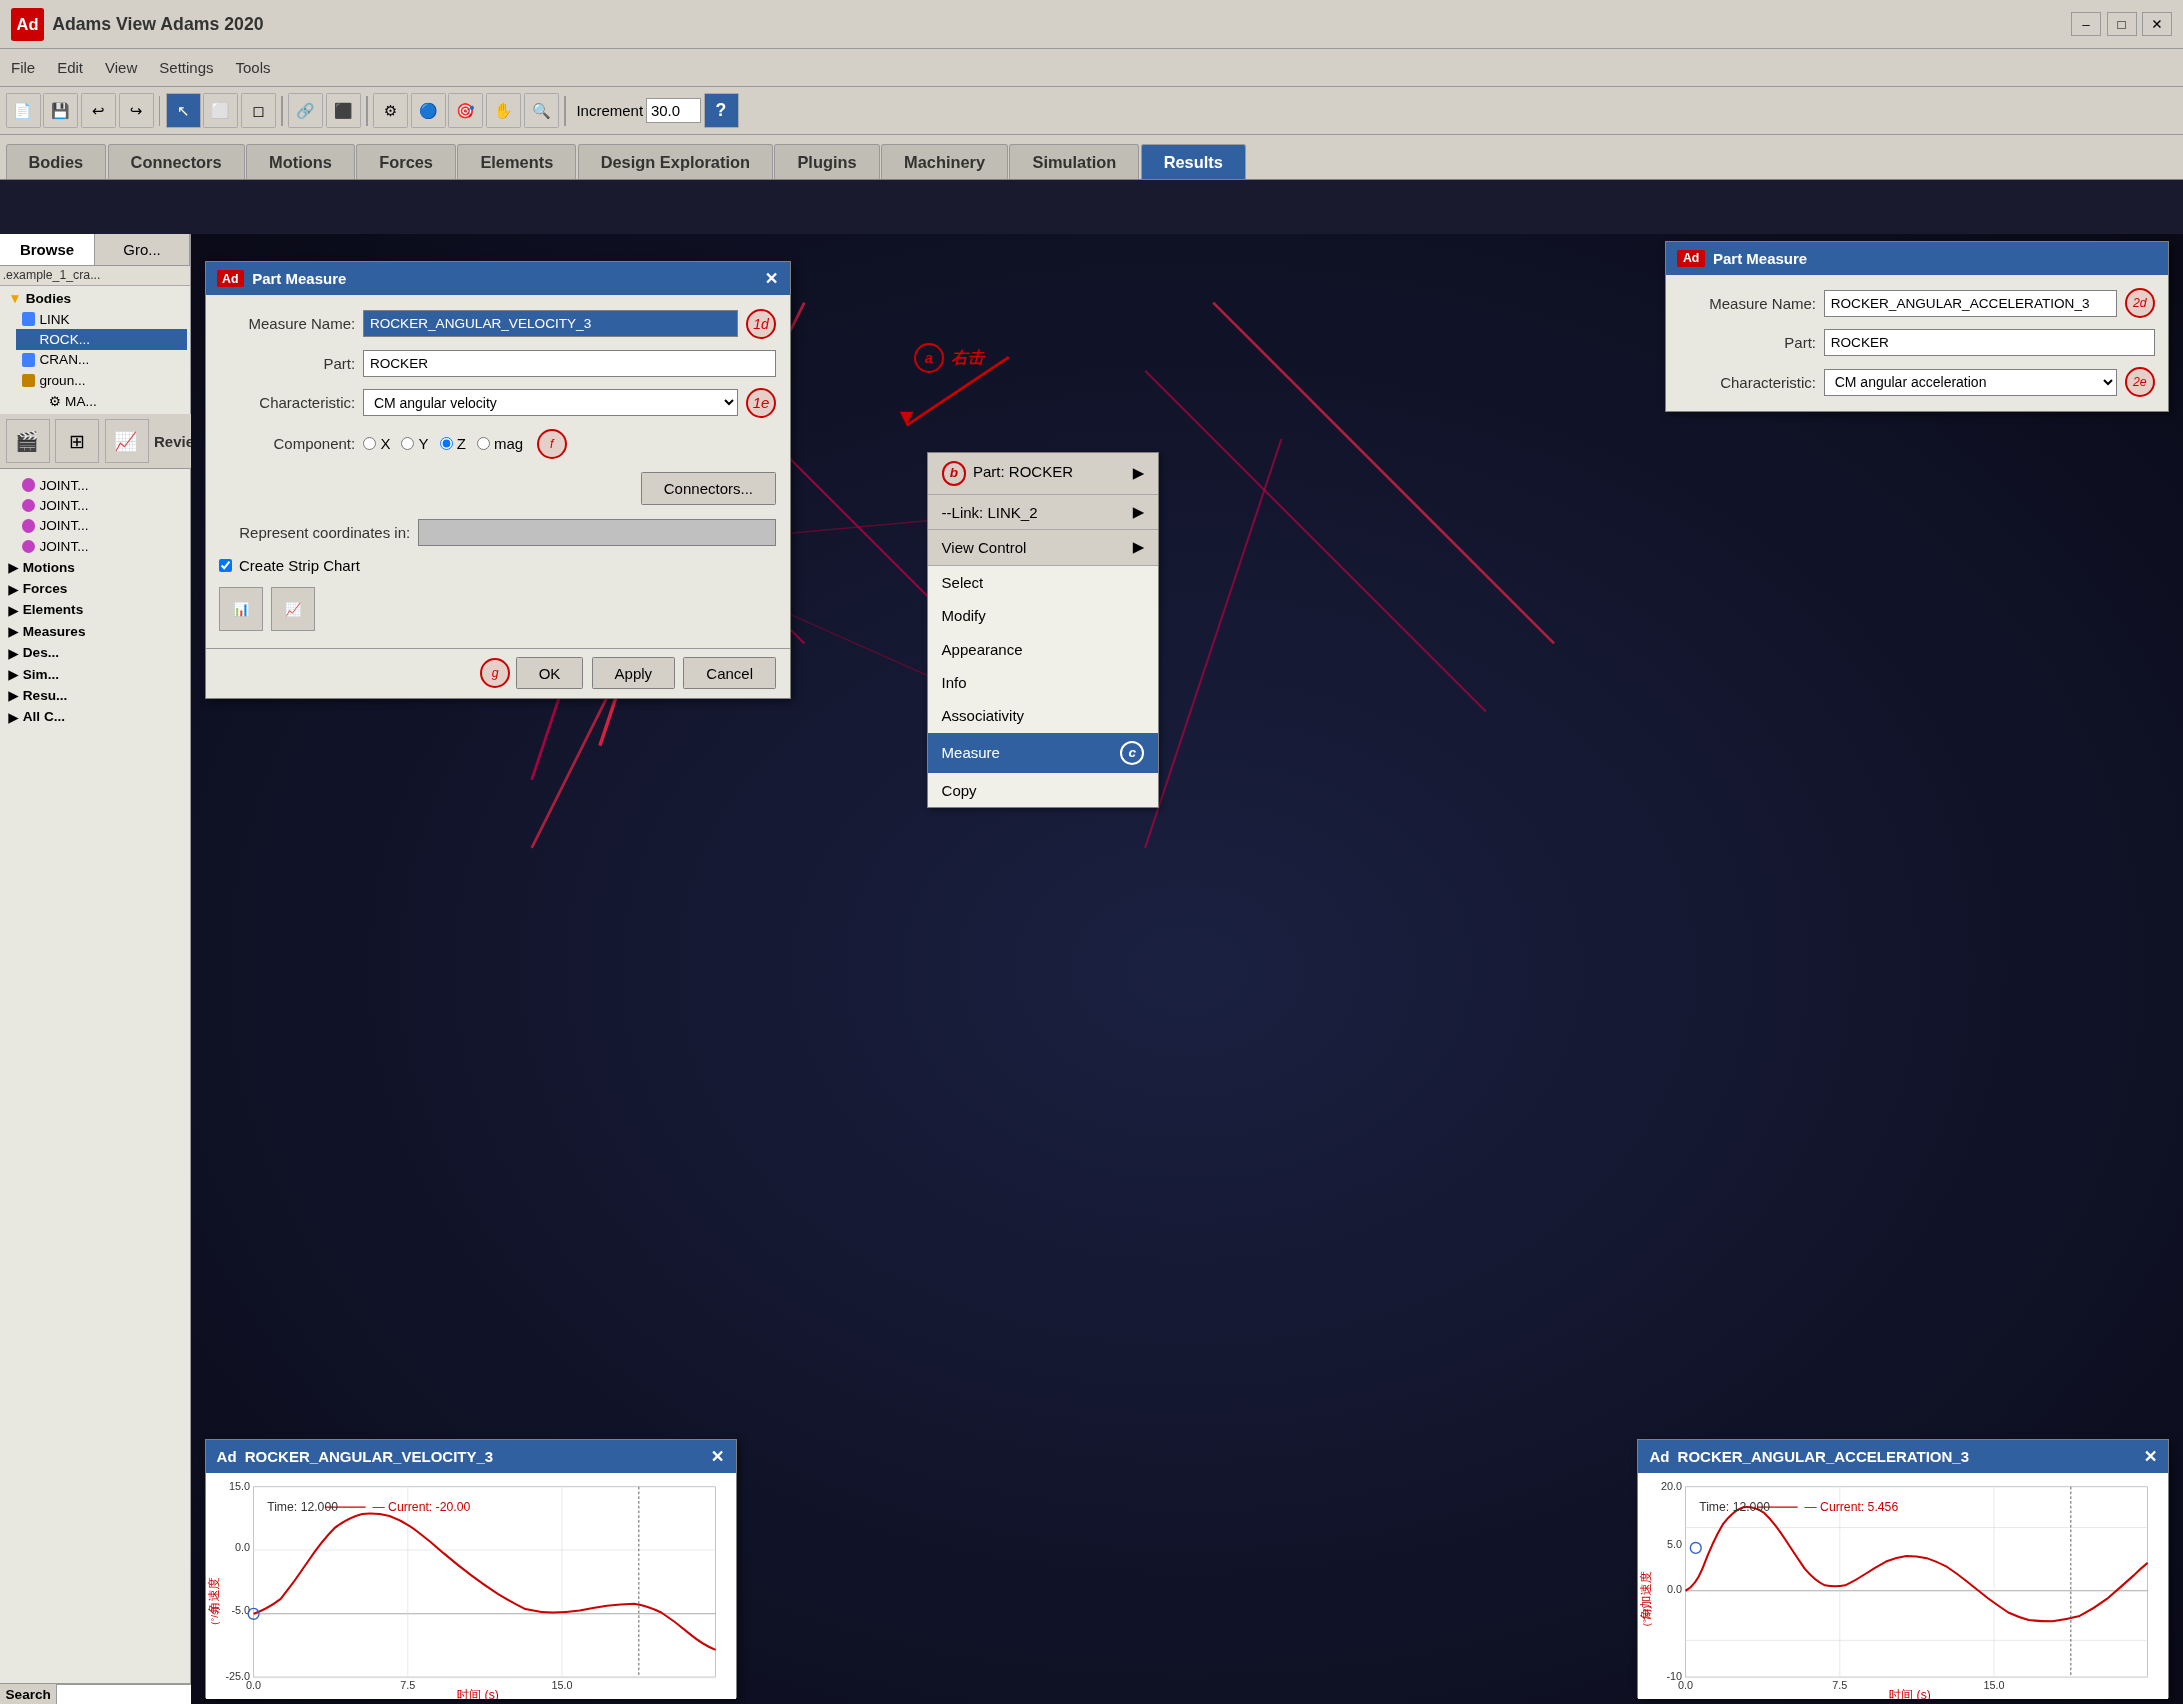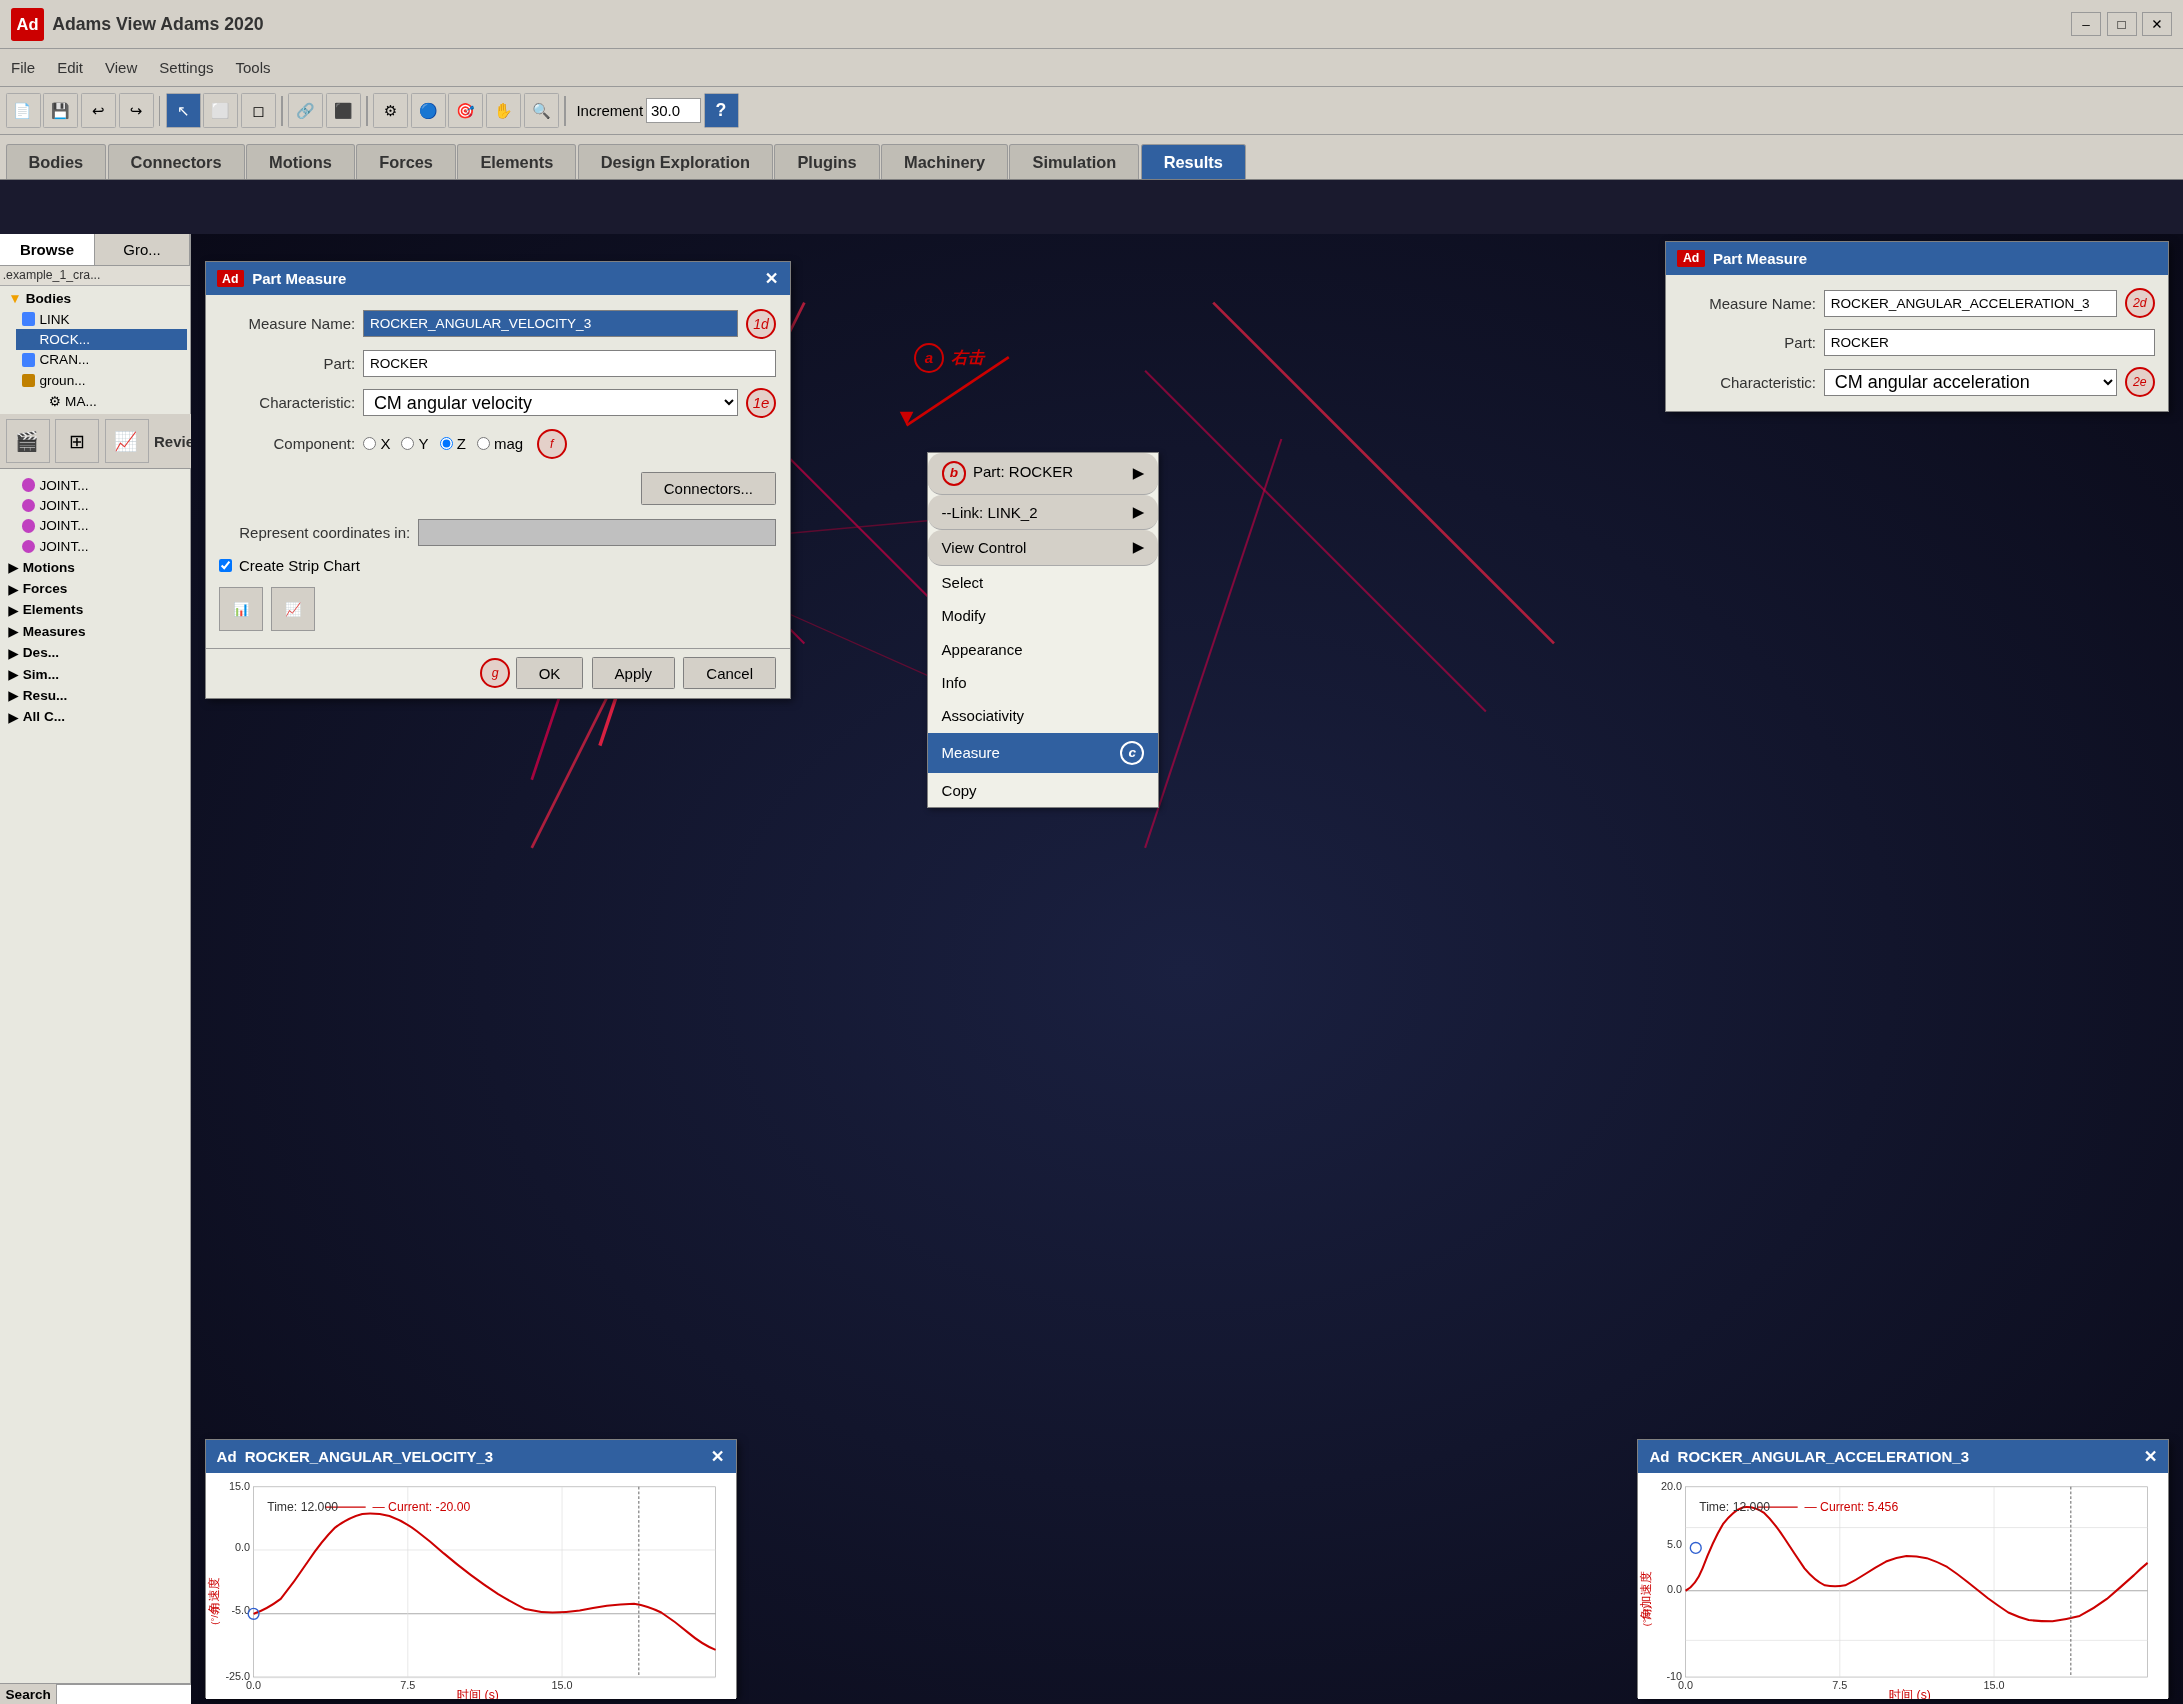--- a/index.html
+++ b/index.html
@@ -98,38 +98,38 @@
       height: 33px; background: #3060a0; color: white; display: flex; align-items: center;
       padding: 0 11px; font-size: 15px; font-weight: bold; gap: 8.2px;
     }
     .dialog-title .ad-logo { background: #c00; color: white; padding: 1.4px 5.5px; font-size: 12.3px; font-weight: bold; border-radius: 1.4px; }
     .dialog-close { margin-left: auto; cursor: pointer; font-size: 16.4px; color: white; }
     .dialog-body { padding: 13.6px; display: flex; flex-direction: column; gap: 11px; }
     .form-row { display: flex; align-items: center; gap: 8.2px; }
     .form-label { width: 136px; font-size: 15px; color: #333; text-align: right; }
     .form-input { height: 27px; border: 0.7px solid #808080; background: white; font-size: 13.6px; padding: 1.4px 5.5px; }
     .form-input.highlighted { background: #3060a0; color: white; }
-    .form-select { height: 27px; border: 0.7px solid #808080; background: white; font-size: 18px; padding: 1.4px 5.5px; }
+    .form-select { height: 27px; border: 0.7px solid #808080; background: white; font-size: 14px; padding: 1.4px 5.5px; }
     .radio-group { display: flex; align-items: center; gap: 11px; font-size: 15px; }
     .radio-option { display: flex; align-items: center; gap: 4.1px; cursor: pointer; }
     .dialog-footer { display: flex; justify-content: flex-end; gap: 8.2px; padding: 8.2px 13.6px; border-top: 0.7px solid #999; }
     .btn { padding: 6.8px 22px; font-size: 15px; cursor: pointer; border: 1.4px solid #808080; background: #d4d0c8; border-radius: 1.4px; }
     .checkbox-row { display: flex; align-items: center; gap: 6.8px; font-size: 15px; }
 
     
     .context-menu {
       position: absolute; background: #f0f0e8; border: 0.7px solid #808080;
       box-shadow: 2px 2px 5.5px rgba(0,0,0,0.4); min-width: 177px;
     }
     .ctx-item {
       padding: 8.2px 13.6px; font-size: 15px; cursor: pointer; display: flex; align-items: center; justify-content: space-between;
     }
     .ctx-item.active { background: #3060a0; color: white; }
     .ctx-submenu-header {
-      padding: 8.2px 13.6px; font-size: 15px; background: #d4d0c8; display: flex; align-items: center; justify-content: space-between; cursor: pointer; border-bottom: 0.7px solid #aaa; border-radius: 14px;
+      padding: 8.2px 13.6px; font-size: 15px; background: #d4d0c8; display: flex; align-items: center; justify-content: space-between; cursor: pointer; border-bottom: 0.7px solid #aaa;
     }
 
     
     .strip-chart {
       position: absolute; background: white; border: 1.4px solid #808080;
       box-shadow: 2.7px 2.7px 8.2px rgba(0,0,0,0.5);
     }
     .chart-title {
       height: 33px; background: #3060a0; color: white; display: flex; align-items: center;
       padding: 0 11px; font-size: 15px; font-weight: bold; gap: 8.2px;

